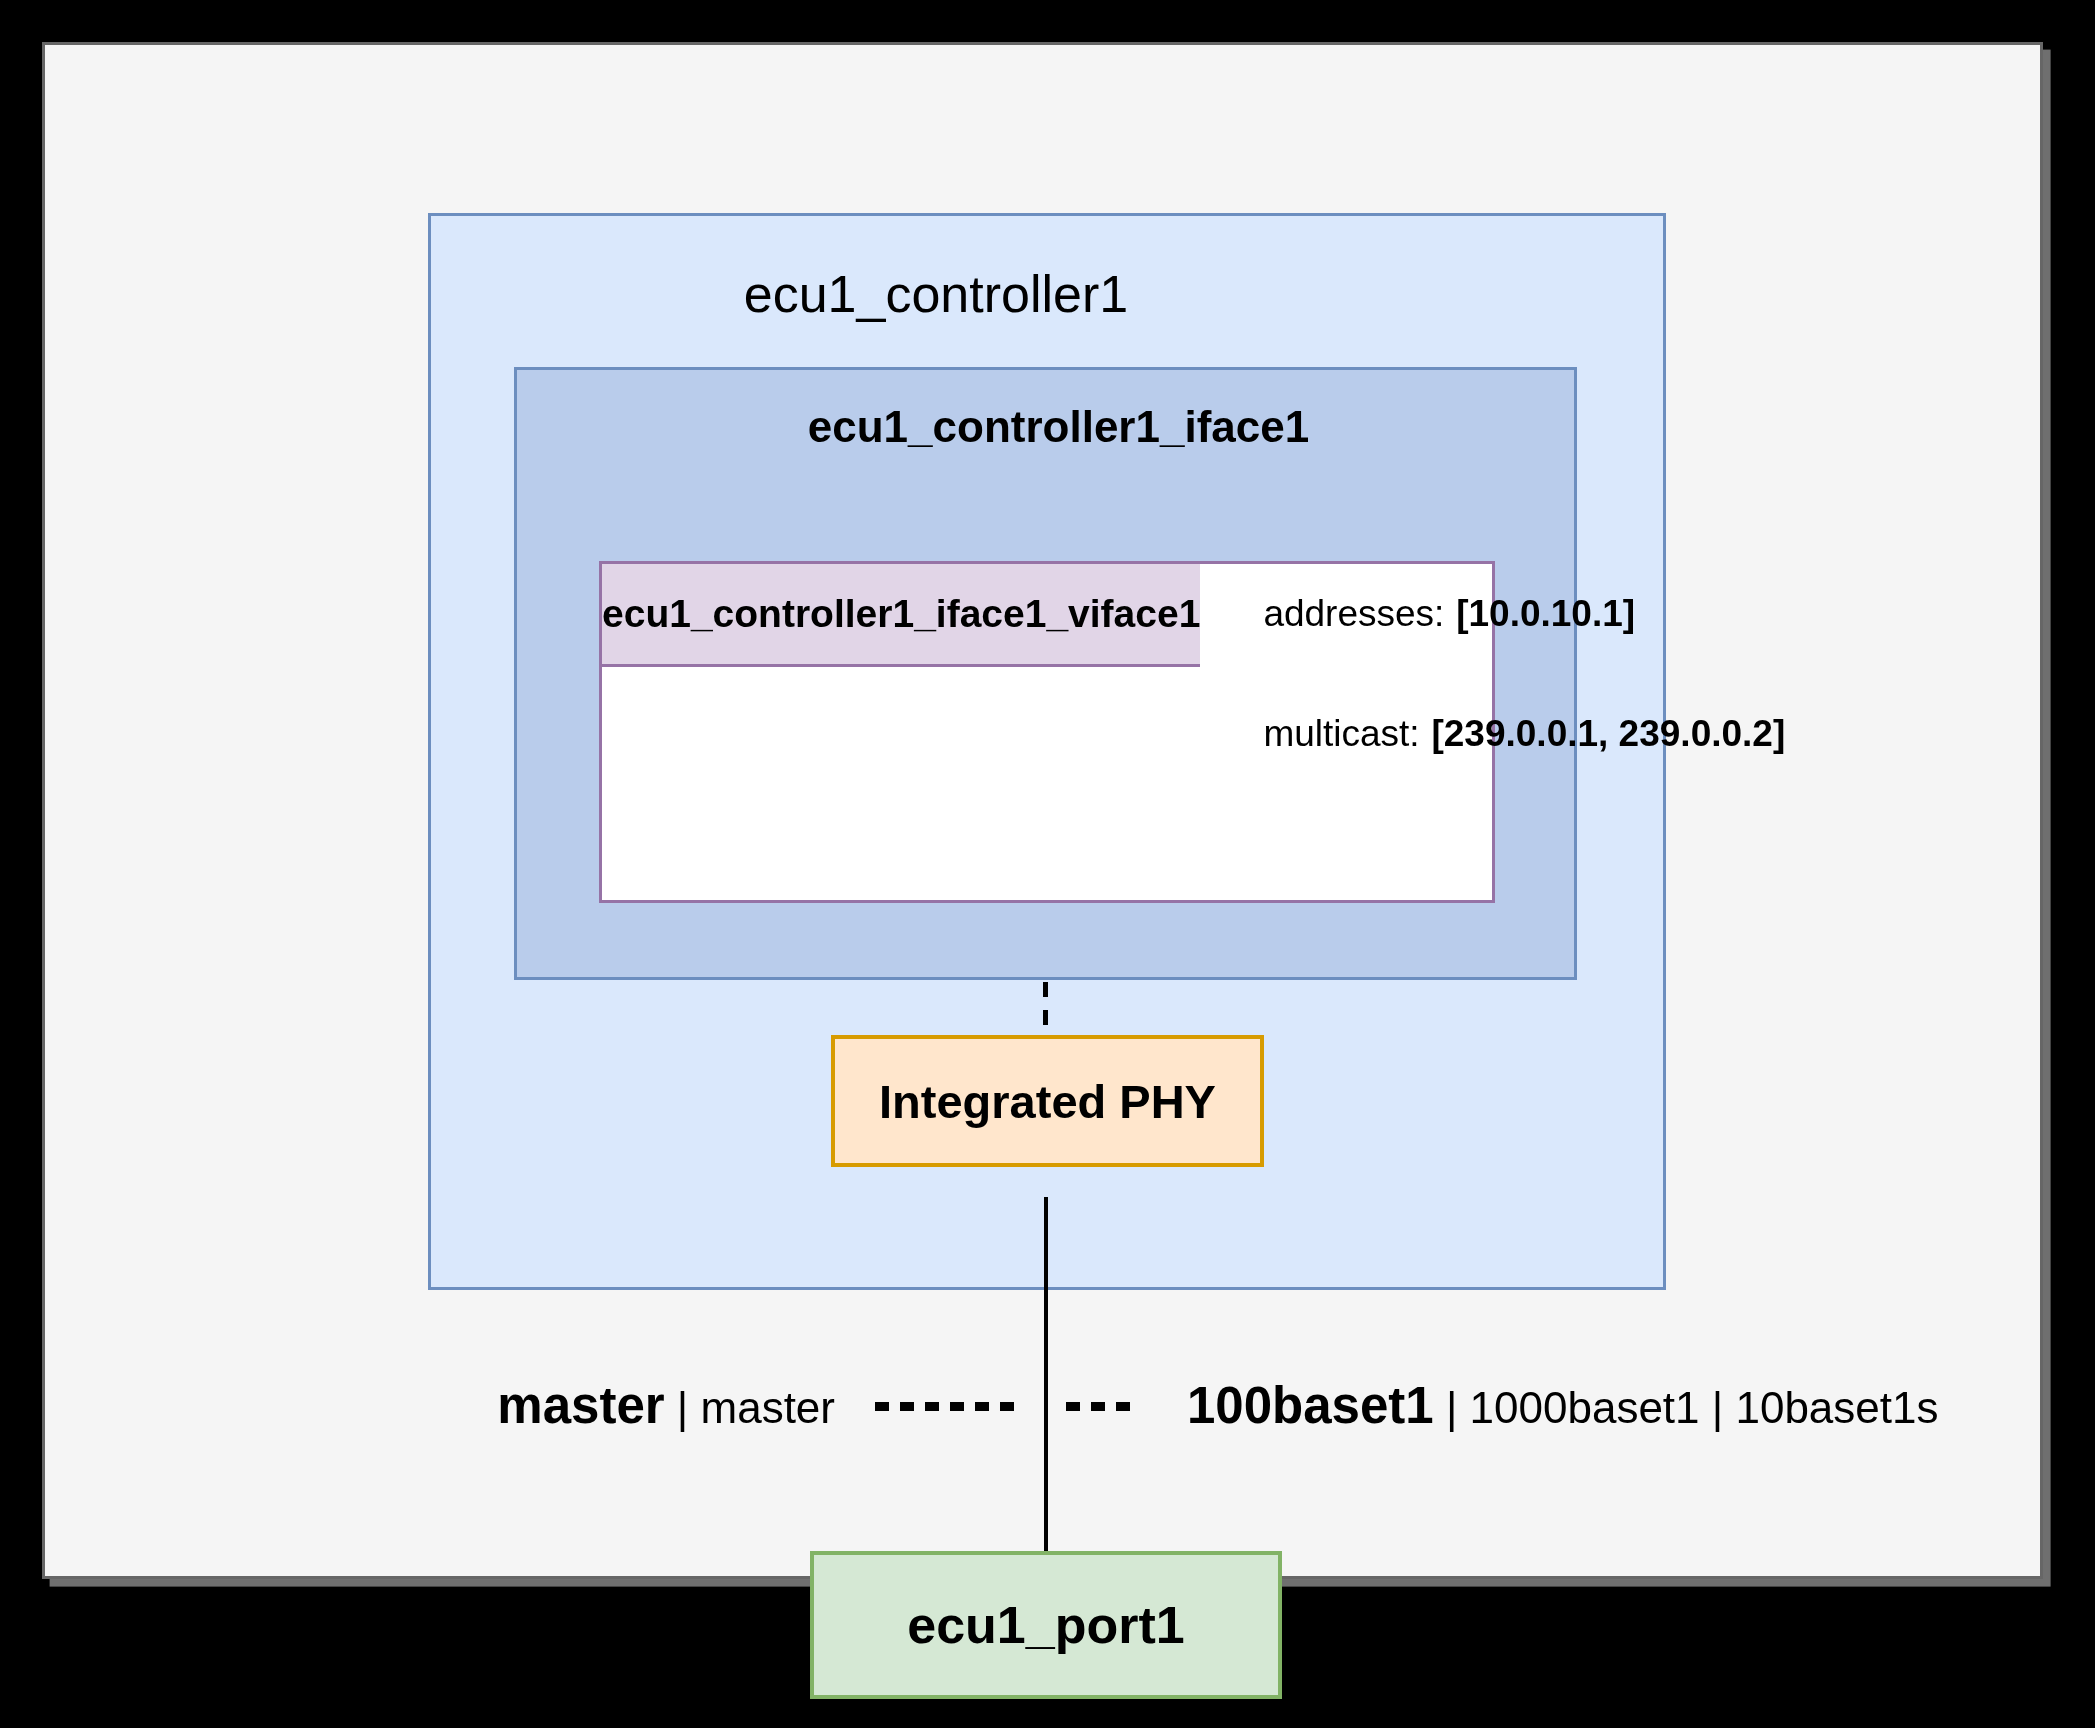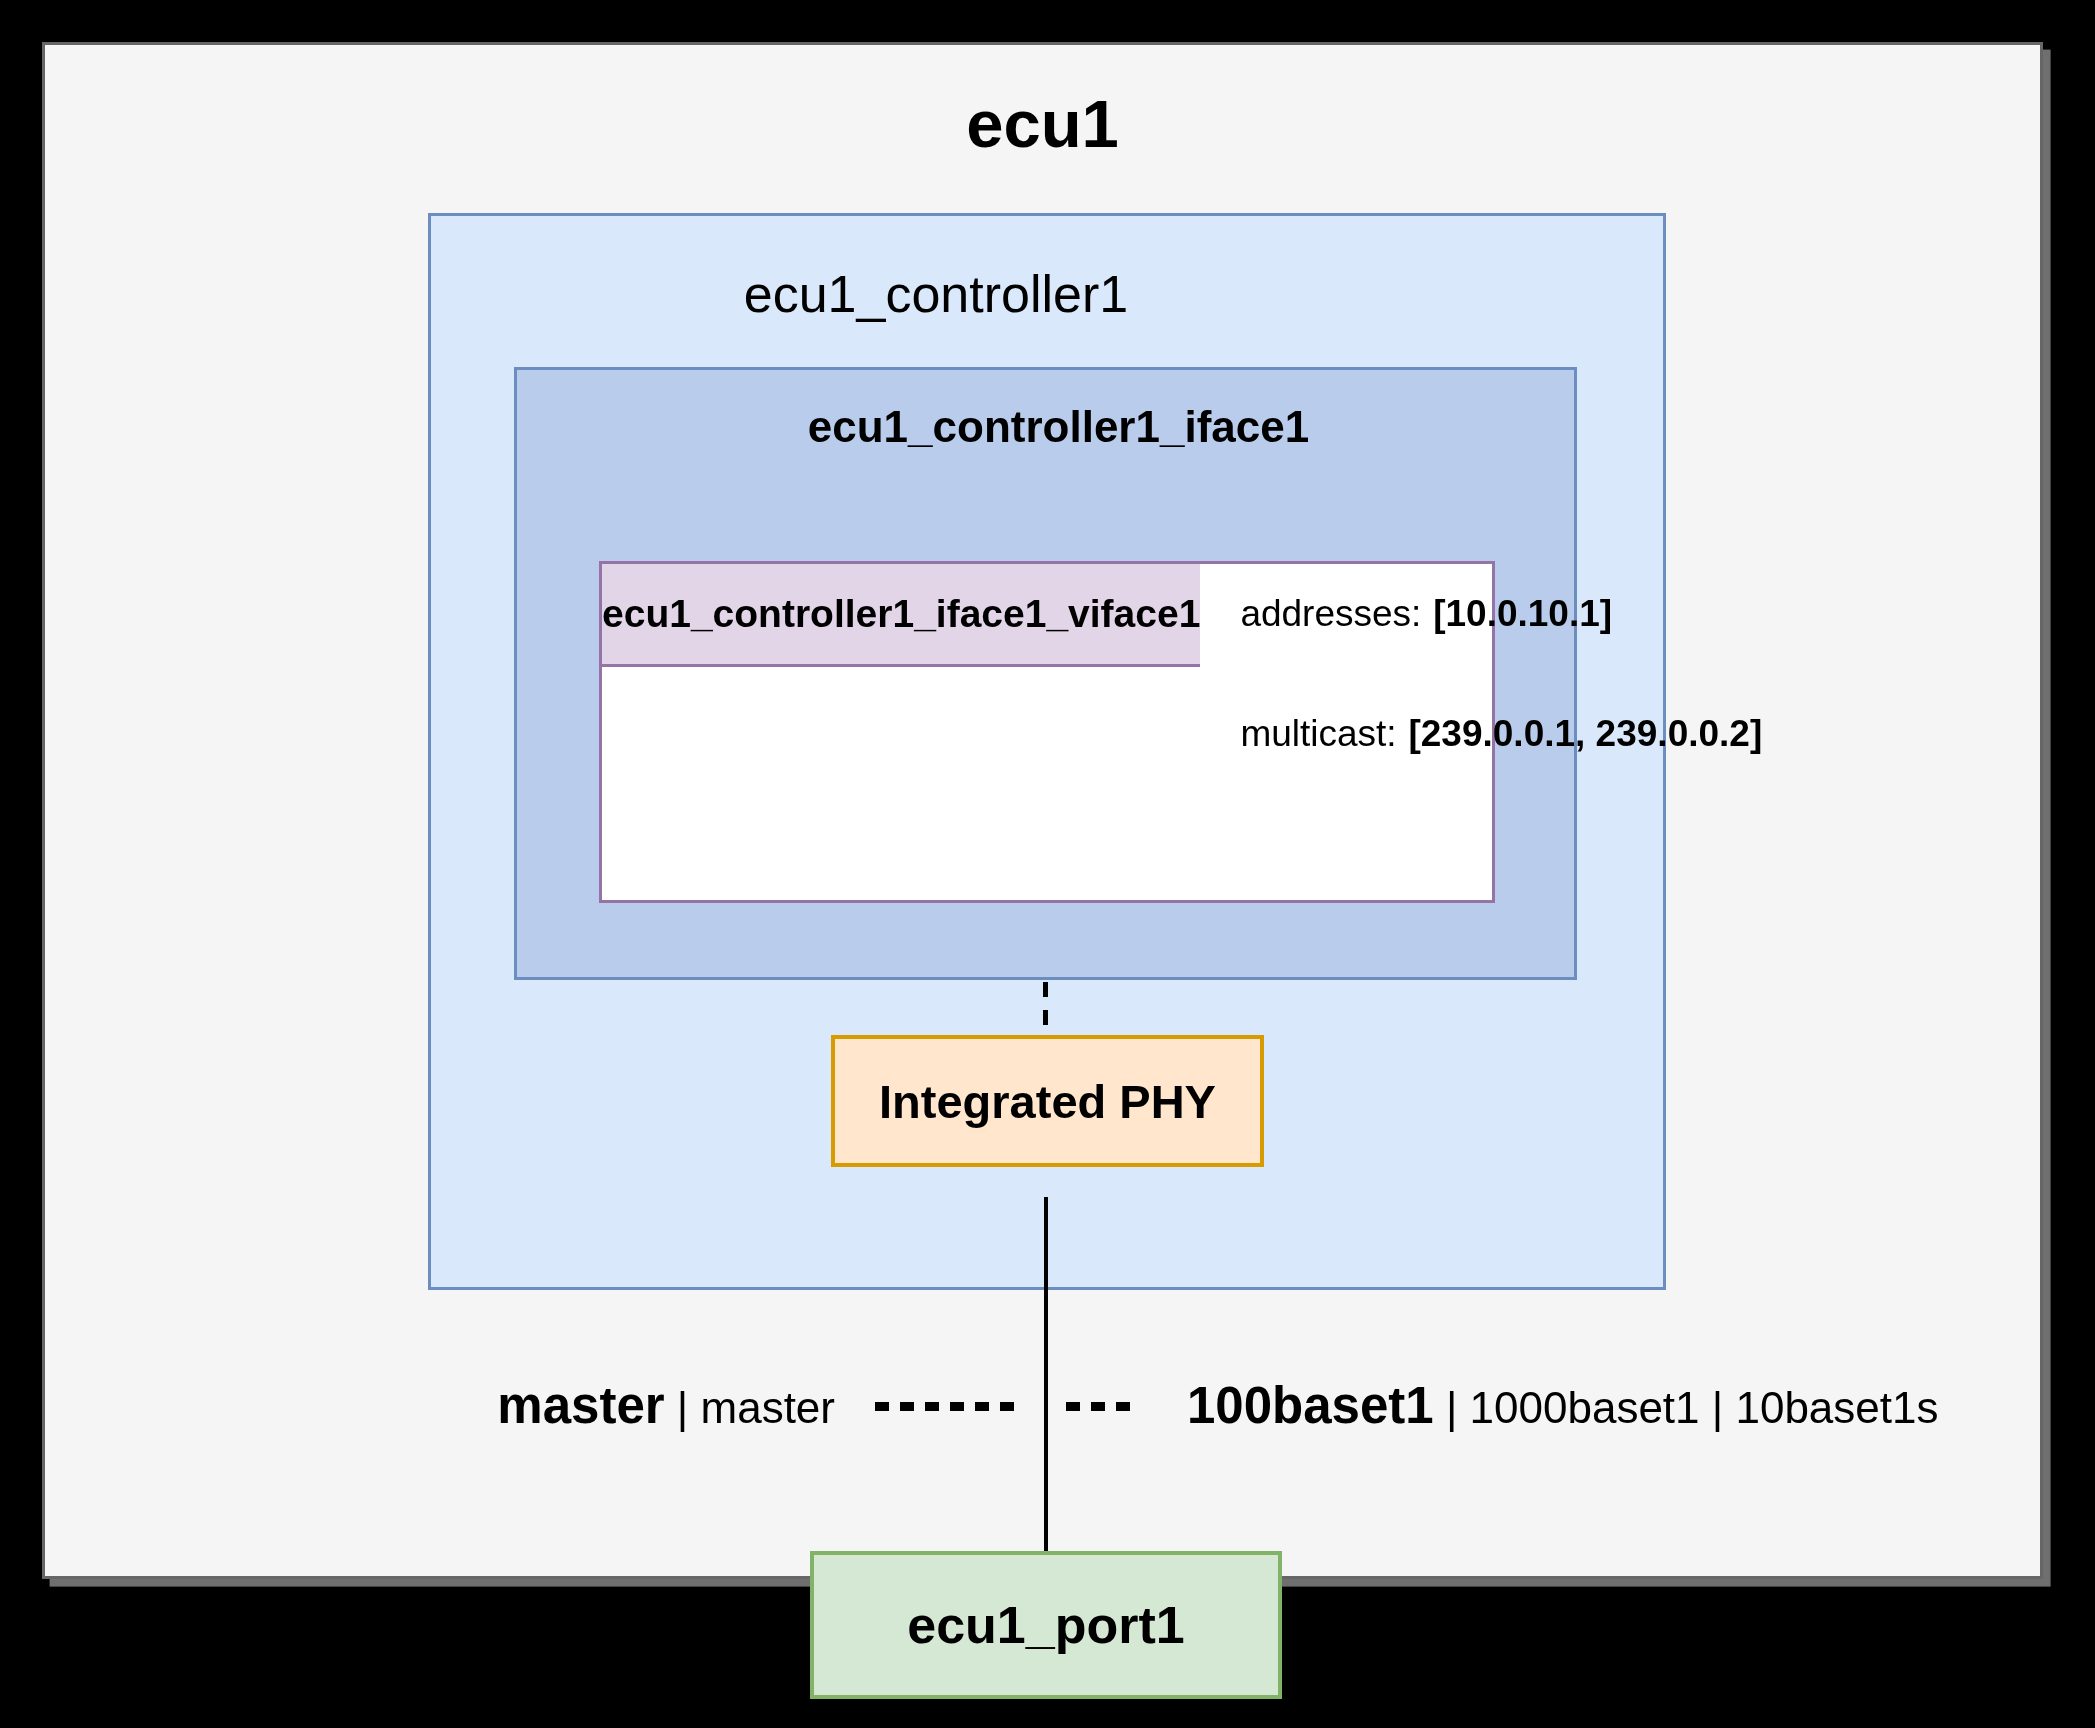--- a/index.html
+++ b/index.html
@@ -74,21 +74,21 @@
     flex: 1;
   }
   .viface-row {
     position: absolute;
     left: 40px;
     font-size: 37px; line-height: 1.2;
     white-space: nowrap;
   }
   .viface-row.row-addresses { top: 28px; }
   .viface-row.row-multicast { top: 148px; }
-  .viface-row .k { font-weight: normal; margin-right: 11.8px; }
+  .viface-row .k { font-weight: normal; margin-right: 11.8px; margin-left: 23px; }
   .viface-row .v { font-weight: bold; }
 
   
   .dashed-connector {
     left: 1043px; top: 982px; width: 5px; height: 84px;
     background: repeating-linear-gradient(180deg, #000000 0 15px, transparent 15px 28px);
   }
   .solid-connector {
     left: 1044px; top: 1197px; width: 4.2px; height: 355px;
     background: #000000;
@@ -134,21 +134,20 @@
     display: flex; align-items: center; justify-content: center;
     font-size: 52px; font-weight: bold;
   }
 </style>
 </head>
 <body>
 
 <div id="canvas">
 
   <div class="abs ecu-box"></div>
-  <div class="abs ecu-title">ecu1</div>
 
   <div class="abs controller-box"></div>
   <div class="abs controller-title">ecu1_controller1</div>
 
   <div class="abs iface-box"></div>
   <div class="abs iface-title">ecu1_controller1_iface1</div>
 
   <div class="abs viface-box">
     <div class="viface-header">ecu1_controller1_iface1_viface1</div>
     <div class="viface-body">

